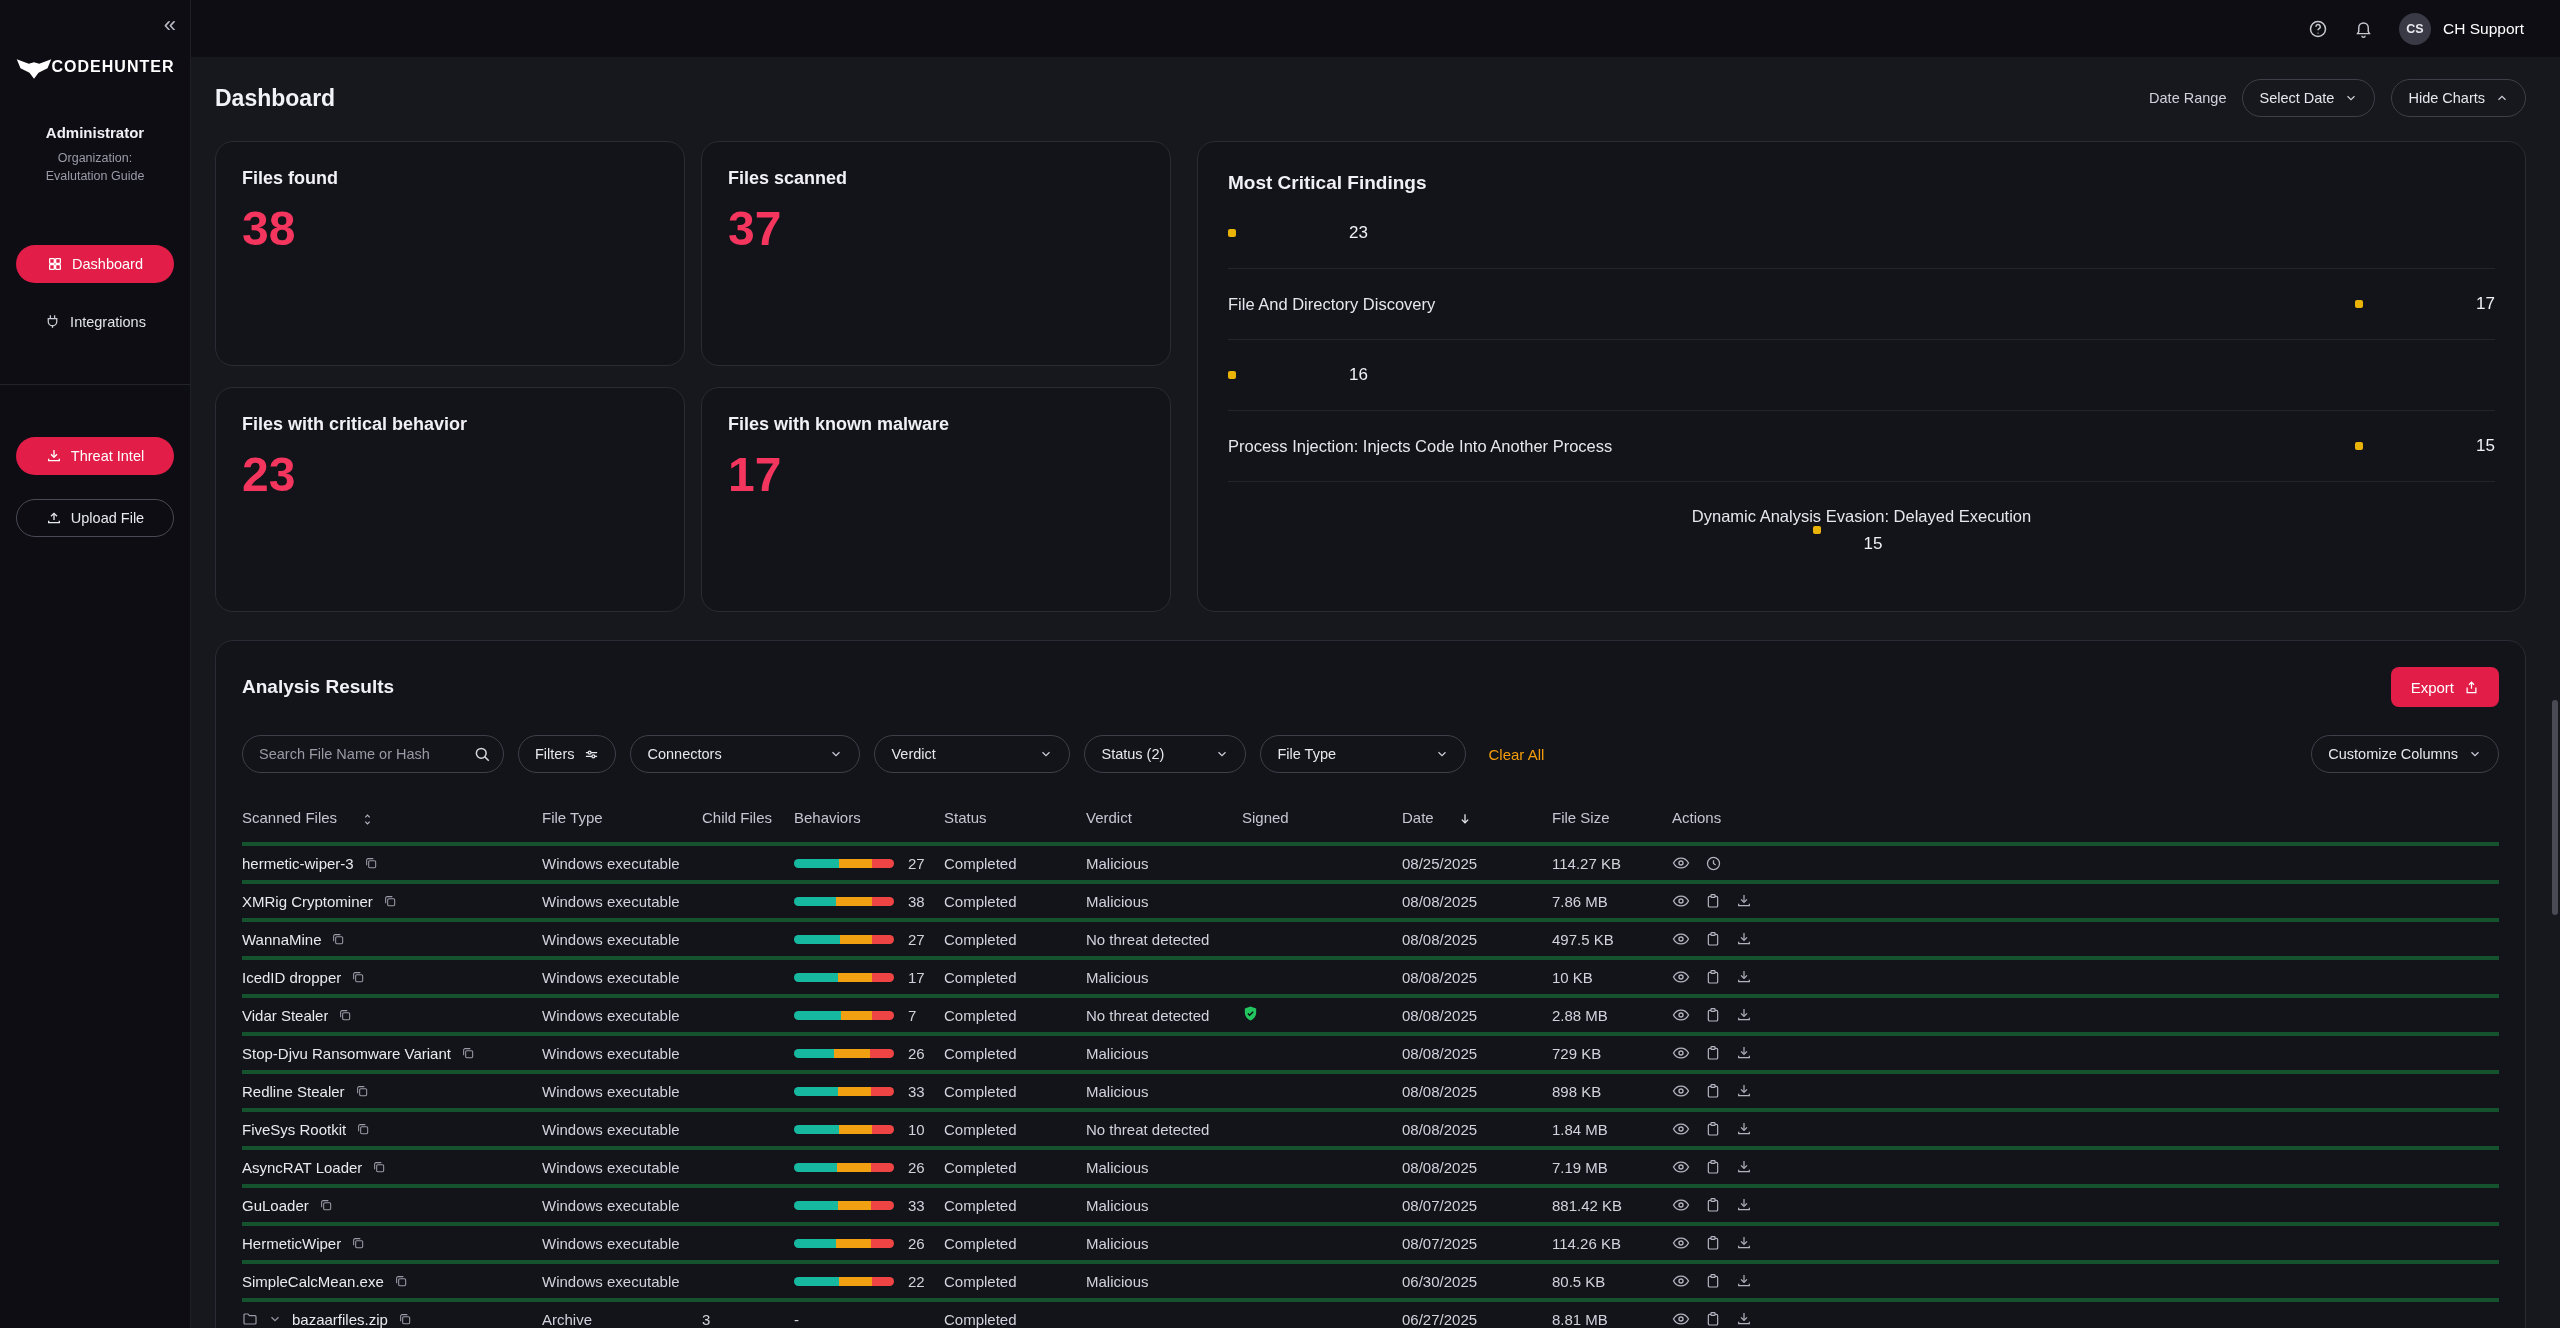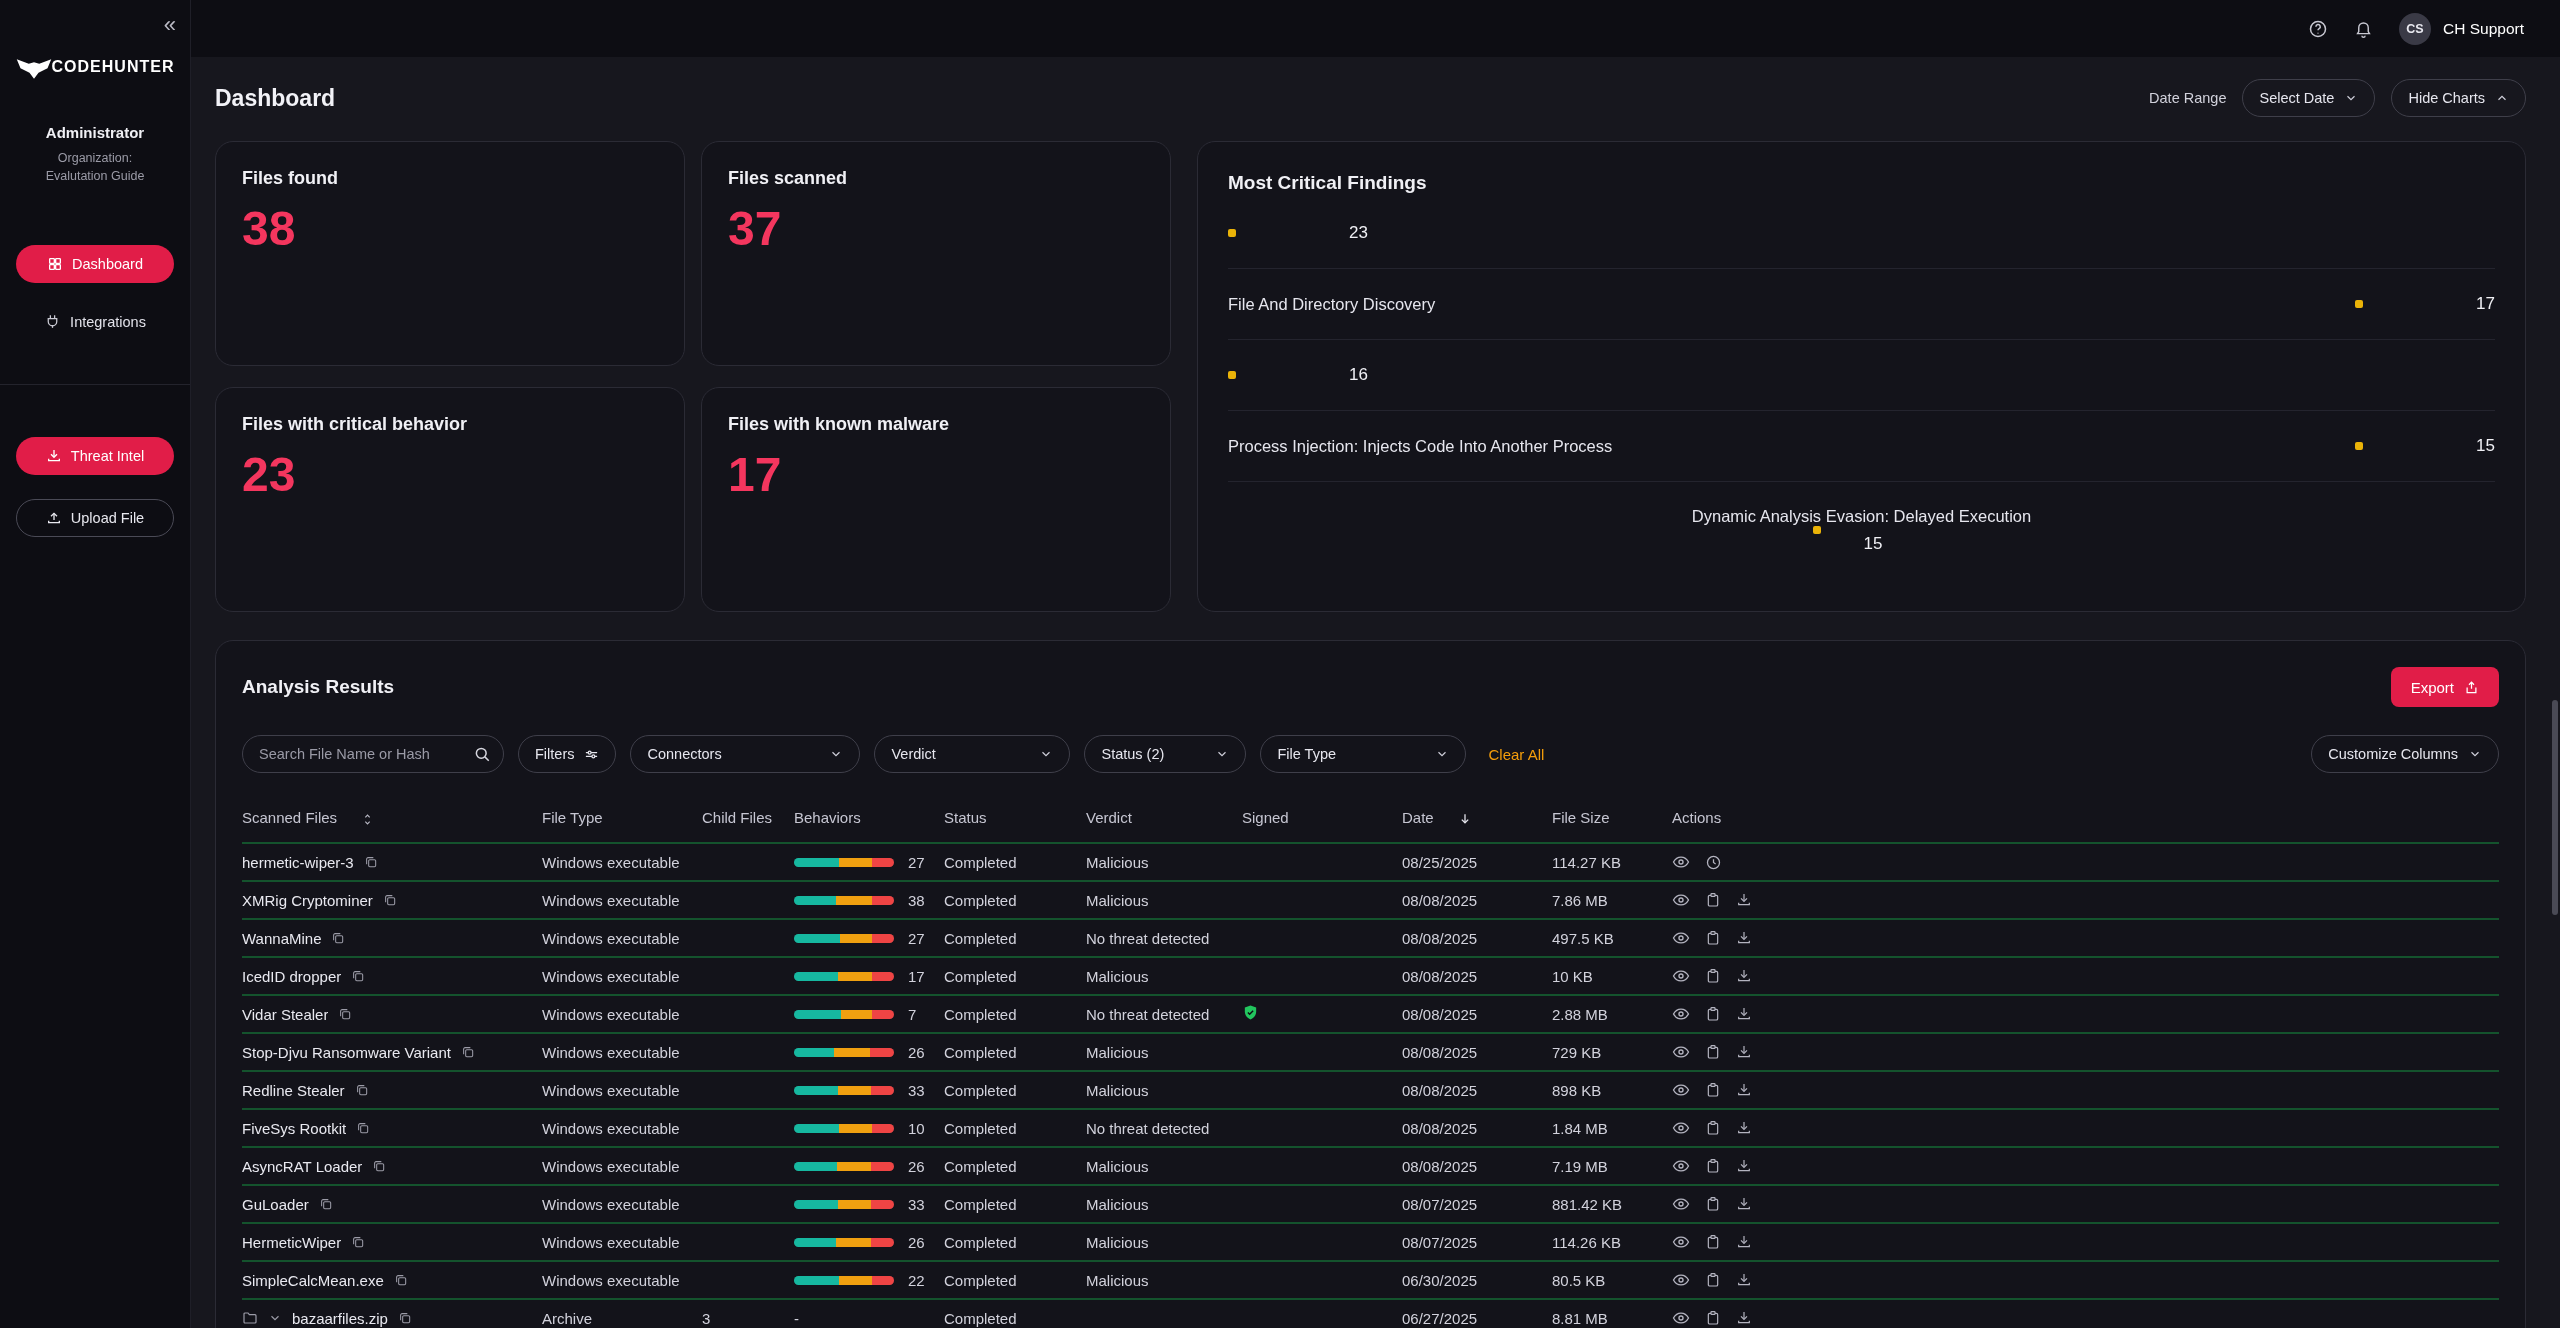--- a/index.html
+++ b/index.html
@@ -105,21 +105,21 @@
   
   .table { margin-top:30px; }
   .thead, .trow {
     display:grid;
     grid-template-columns:300px 160px 92px 150px 142px 156px 160px 150px 120px auto;
     align-items:center;
   }
   .thead { padding:6px 0 16px; font-size:15px; color:#c6c6d2; }
   .th { display:flex; align-items:flex-end; gap:24px; }
   .th .icon { color:#b8b8c4; cursor:pointer; }
-  .trow { height:38px; border-top:2px solid #14532d; font-size:15px; color:#d2d2dc; cursor:default; }
+  .trow { height:38px; border-top:4px solid #14532d; font-size:15px; color:#d2d2dc; cursor:default; }
   .name-cell { display:flex; align-items:center; gap:10px; min-width:0; }
   .fname { color:#e9e9f0; white-space:nowrap; overflow:hidden; text-overflow:ellipsis; }
   .copyic, .foldericon, .expander { color:#9b9ba7; flex-shrink:0; }
   .copyic { cursor:pointer; }
   .beh-cell { display:flex; align-items:center; gap:14px; }
   .bar { width:100px; height:9px; border-radius:5px; overflow:hidden; display:flex; background:#2a2a33; }
   .seg { height:100%; }
   .seg-g { background:#16b8a0; } .seg-y { background:#f0a010; } .seg-r { background:#ef4444; }
   .shield { color:#22c55e; }
   .actions-cell { display:flex; align-items:center; gap:15px; }

